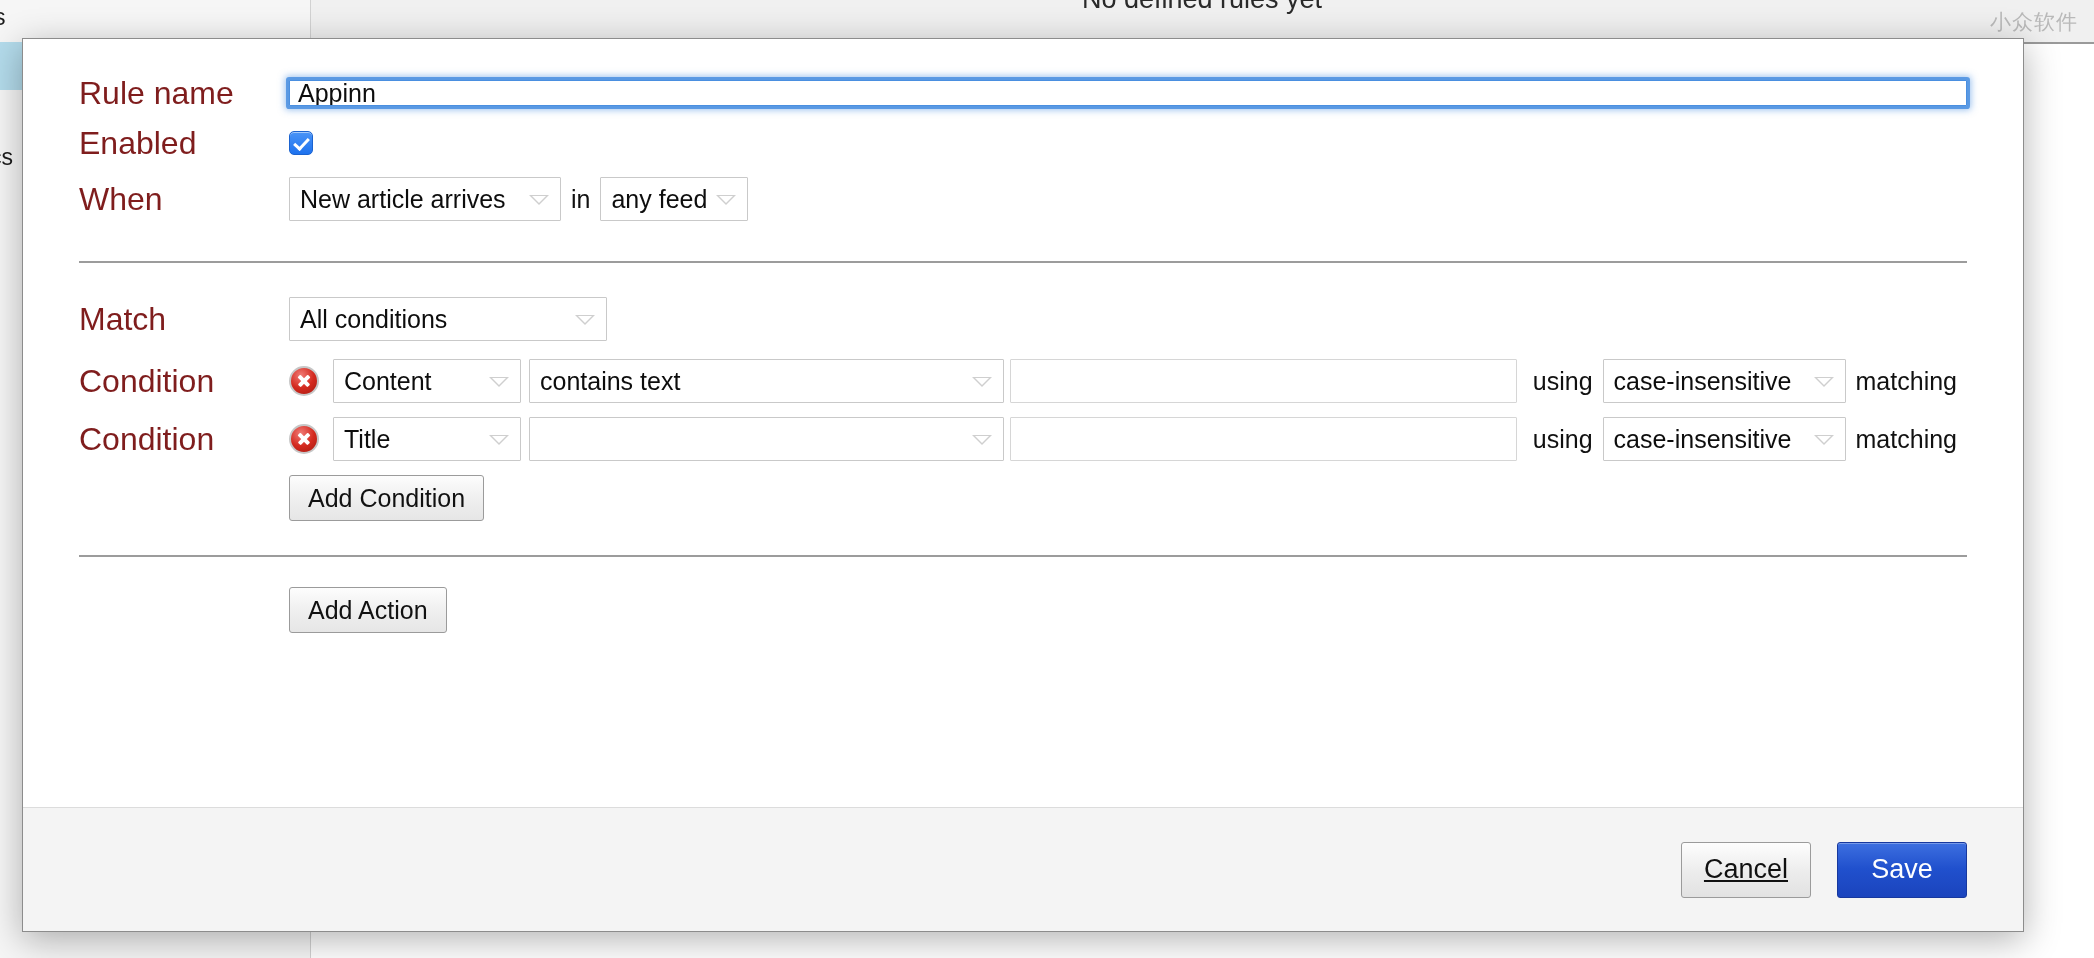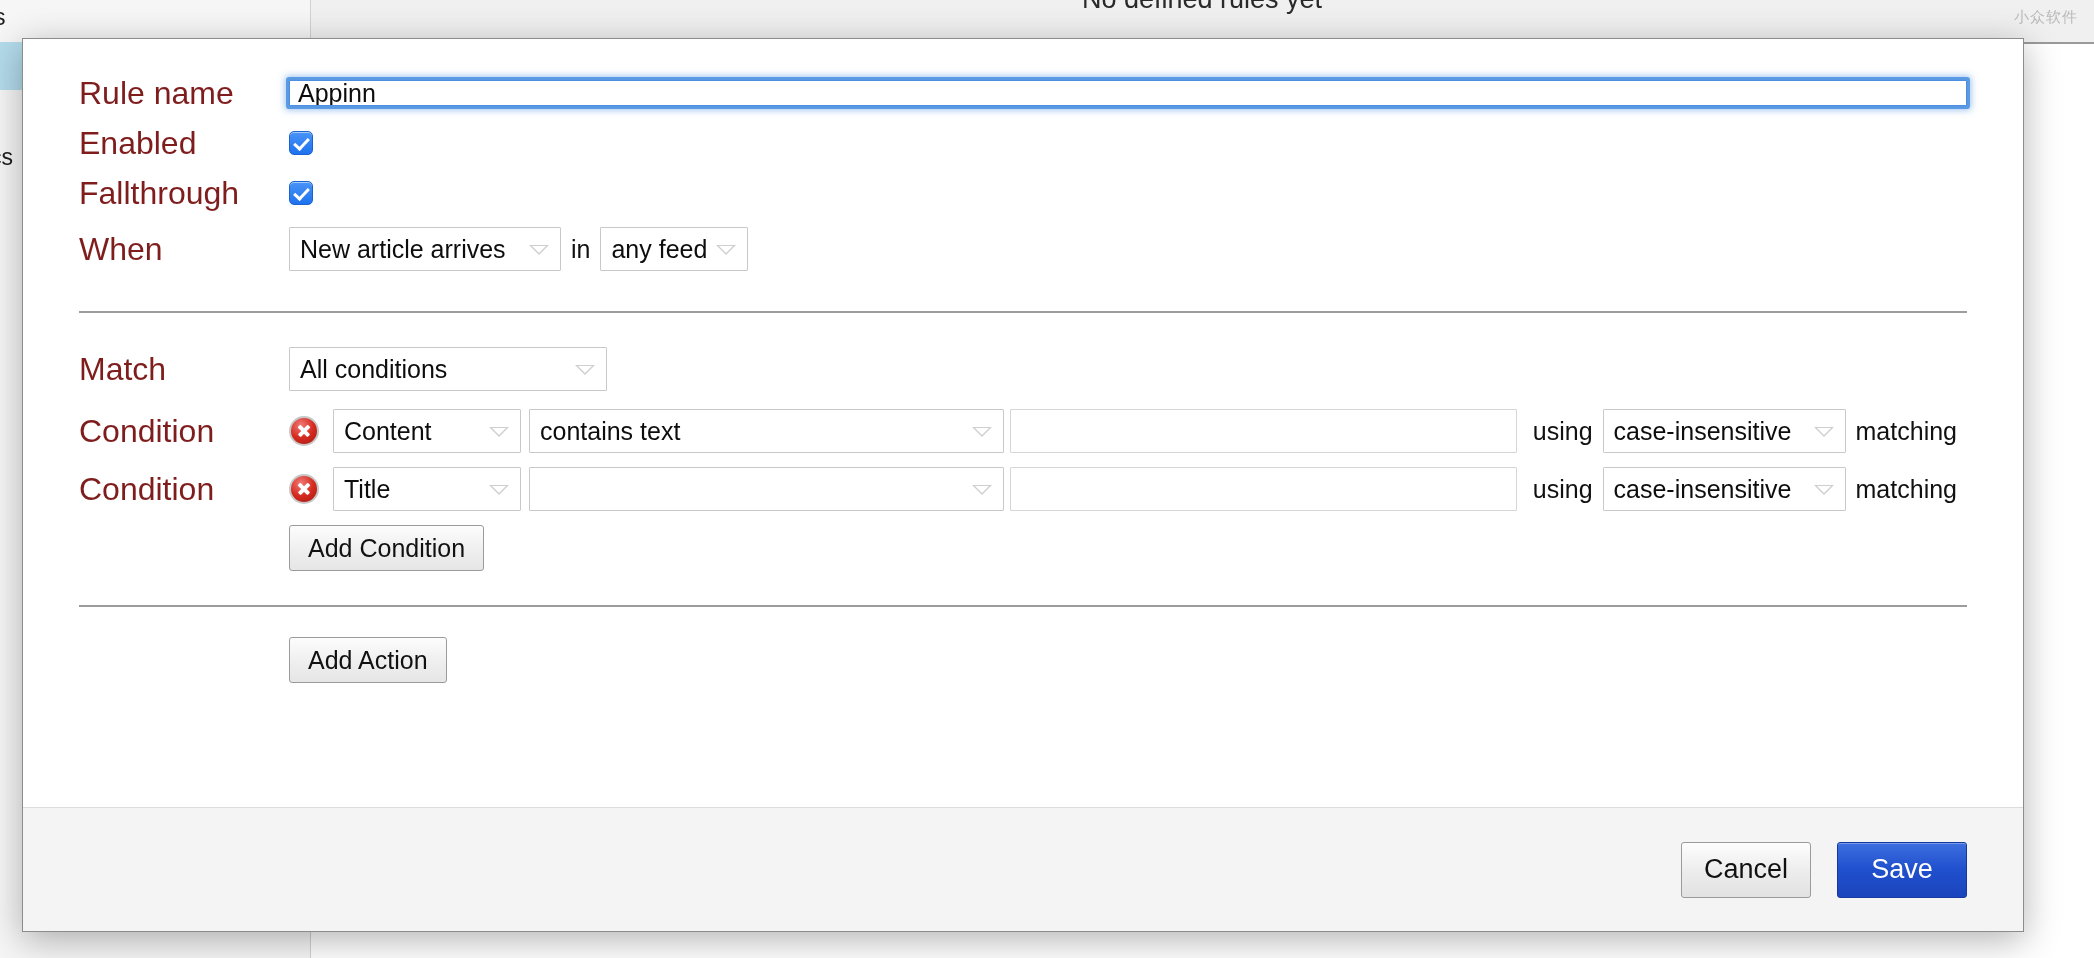--- a/index.html
+++ b/index.html
@@ -74,21 +74,21 @@
     width: 1784px;
     text-align: center;
     font-size: 27px;
     color: #2a2a2a;
   }
 
   #watermark {
     position: absolute;
     right: 16px;
     top: 8px;
-    font-size: 15px;
+    font-size: 21px;
     color: #b9b9b9;
     letter-spacing: 1px;
     white-space: nowrap;
   }
 
   
   #rule-dialog {
     position: absolute;
     left: 22px;
     top: 38px;
@@ -317,20 +317,21 @@
     display: inline-flex;
     align-items: center;
     justify-content: center;
   }
 
   #cancel-button {
     color: #111111;
     background: linear-gradient(180deg, #fdfdfd 0%, #ececec 55%, #e2e2e2 100%);
     border: 1px solid #9b9b9b;
     margin-right: 26px;
+    text-decoration: underline;
   }
 
   #save-button {
     color: #ffffff;
     background: linear-gradient(180deg, #3d6fe0 0%, #2050cd 48%, #1b44bd 100%);
     border: 1px solid #17389e;
     box-shadow: inset 0 1px 0 rgba(255,255,255,0.30);
     text-align: right;
   }
 </style>
@@ -359,24 +360,20 @@
     <div class="form-row">
       <div class="row-label">Rule name</div>
       <input class="text-input-main" type="text" value="Appinn" style="">
     </div>
 
     <div class="form-row">
       <div class="row-label">Enabled</div>
       <div class="checkbox"></div>
     </div>
 
-    <div class="form-row">
-      <div class="row-label">Fallthrough</div>
-      <div class="checkbox"></div>
-    </div>
 
     <div class="form-row">
       <div class="row-label">When</div>
       <div class="select sel-when">
         <span>New article arrives</span>
         <span class="chev"></span>
       </div>
       <span class="inline-word">in</span>
       <div class="select sel-feed">
         <span>any feed</span>

